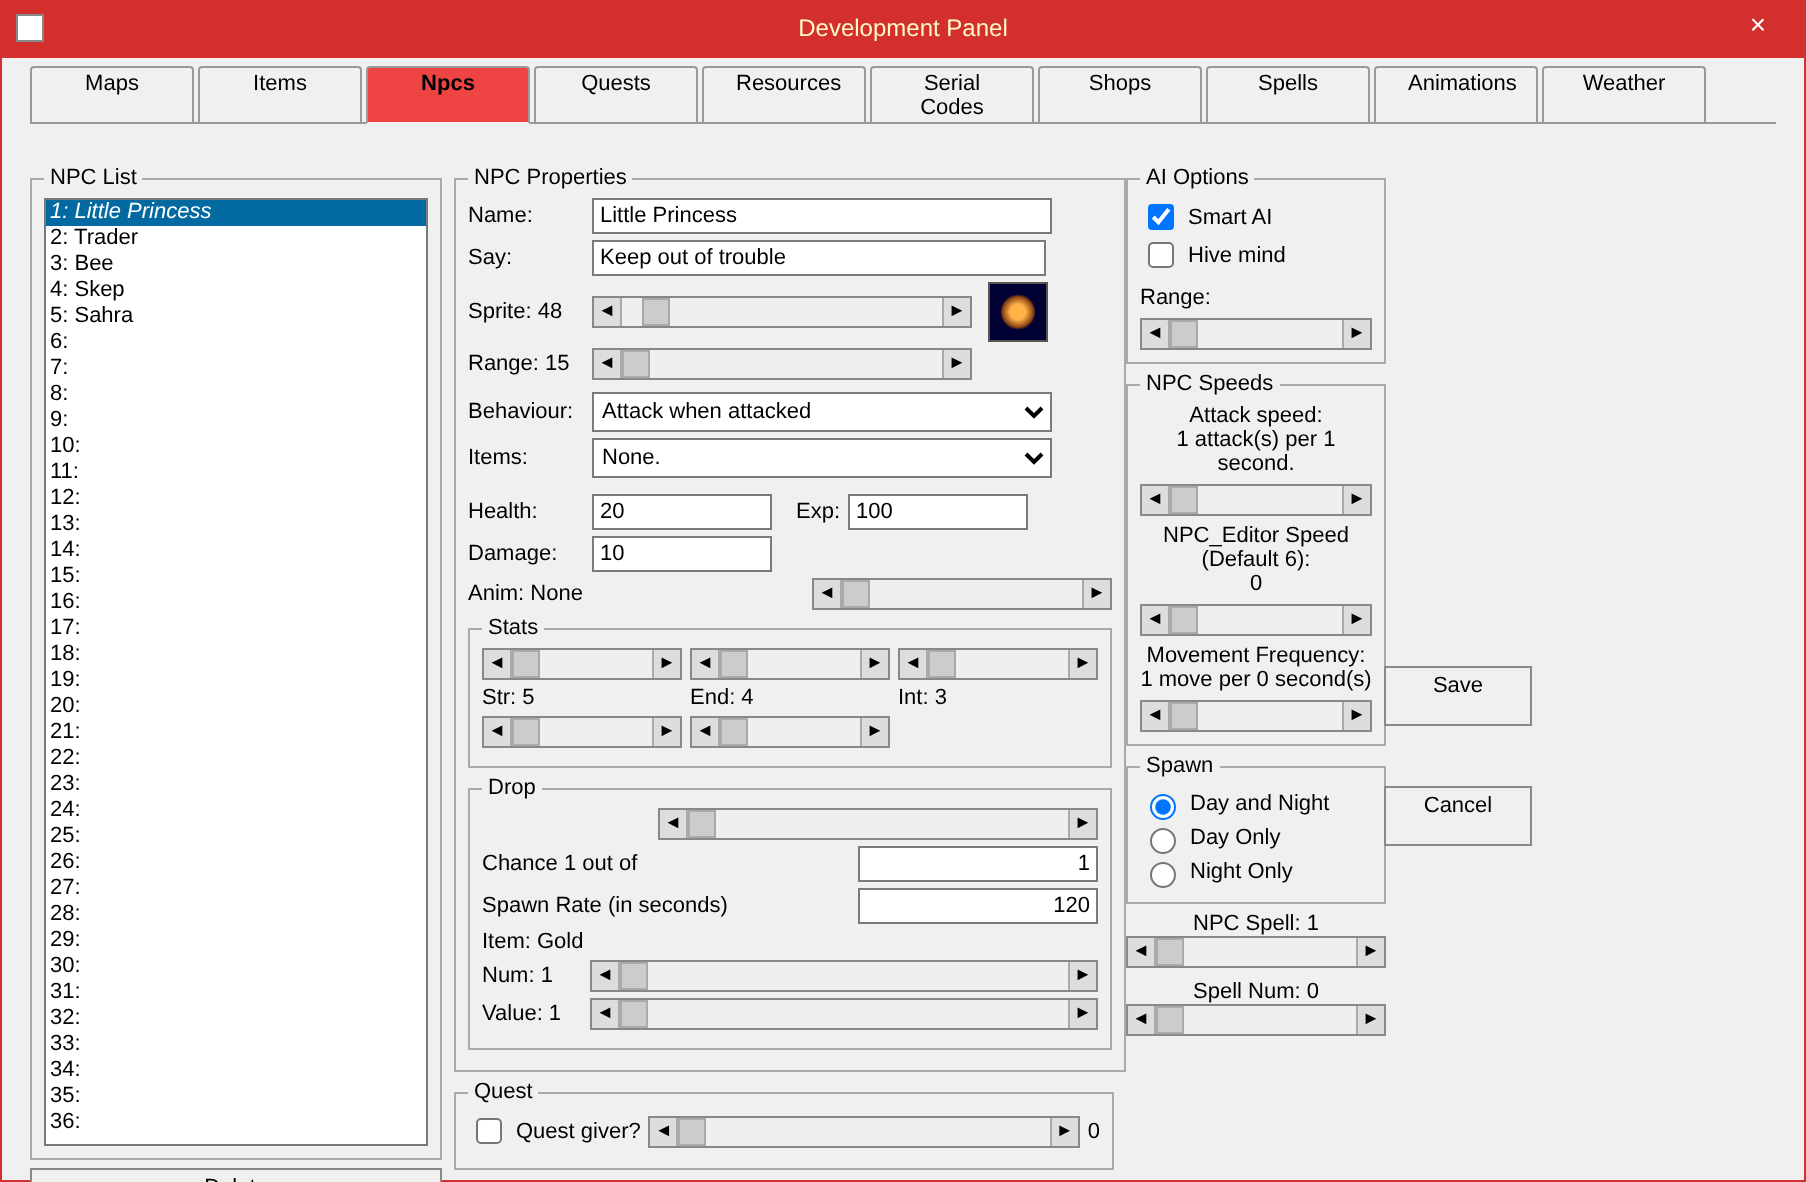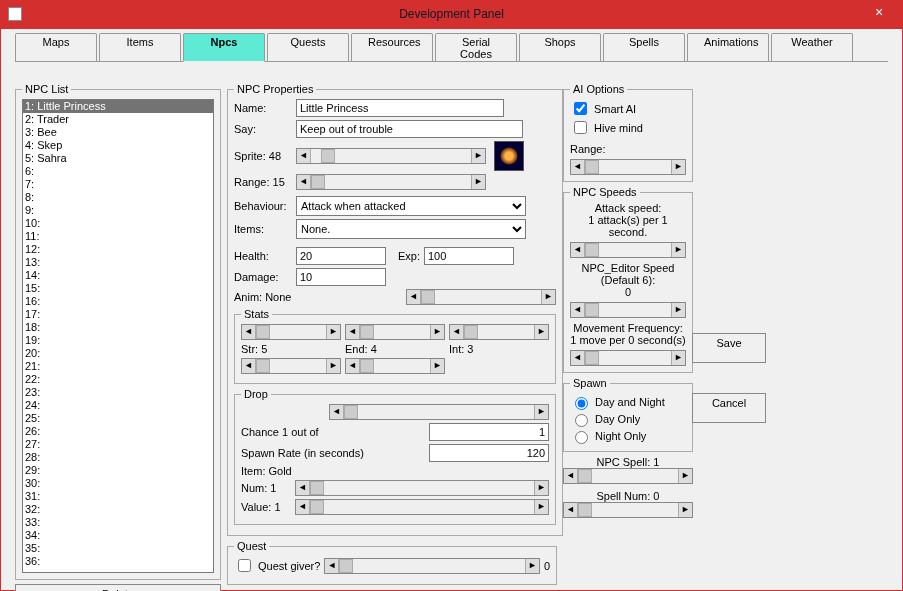--- a/index.html
+++ b/index.html
@@ -1,35 +1,35 @@
 <!DOCTYPE html>
 <html><head>
 <meta charset="utf-8">
 <style>
   * { box-sizing: border-box; font-family: "Segoe UI", Tahoma, sans-serif; font-size: 11px; }
   body { margin: 0; background: #f0f0f0; width: 903px; height: 591px; overflow: hidden; }
   .titlebar { height: 28px; background: #d32f2f; display: flex; align-items: center; justify-content: center; color: #000; position: relative; }
-  .titlebar .title { font-size: 12px; color: #0f172a; text-align: center; }
+  .titlebar .title { font-size: 12px; color: #fef9c3; text-align: center; }
   .titlebar .icon { position: absolute; left: 8px; width: 14px; height: 14px; background: #fff; border: 1px solid #888; }
   .titlebar .close { position: absolute; right: 12px; top: 4px; width: 24px; text-align: center; color: #fff; font-size: 14px; cursor: pointer; }
   .win { position: absolute; top: 28px; left: 0; right: 0; bottom: 0; background: #f0f0f0; border: 1px solid #d32f2f; }
   .tabs { display: flex; gap: 2px; padding: 4px 14px 0 14px; }
   .tab { border: 1px solid #999; border-bottom: none; background: #f0f0f0; padding: 2px 16px; width: 82px; text-align: center; border-radius: 2px 2px 0 0; cursor: pointer; position: relative; }
-  .tab.active { background: #5eead4; font-weight: bold; border-bottom: 1px solid #f0f0f0; z-index: 2; }
+  .tab.active { background: #ef4444; font-weight: bold; border-bottom: 1px solid #f0f0f0; z-index: 2; }
   .tabline { border-top: 1px solid #999; margin: 0 14px; position: relative; top: -1px; }
   .body { display: flex; padding: 20px 14px 8px 14px; gap: 6px; }
   .col1 { width: 206px; }
   .col2 { width: 330px; }
   .col3 { width: 130px; }
   .col4 { width: 60px; padding-top: 250px; display:flex; flex-direction:column; gap:30px; align-items:center;}
   fieldset { border: 1px solid #aaa; padding: 4px 6px 6px 6px; margin: 0 0 4px 0; }
   legend { padding: 0 3px; }
   .listbox { border: 1px solid #7a7a7a; background: #fff; height: 474px; overflow-y: auto; }
   .listbox div { padding: 0 2px; line-height: 13px; white-space: nowrap; }
-  .listbox div.sel { background: #737373; color: #fff; }
+  .listbox div.sel { background: #0369a1; color: #fff; font-style: italic; }
   .btn { border: 1px solid #888; background: #f0f0f0; padding: 3px 8px; cursor: pointer; text-align: center; }
   .wide { width: 100%; margin-top: 4px; }
   input.txt { border: 1px solid #7a7a7a; background: #fff; padding: 1px 3px; height: 18px; }
   select.cb { border: 1px solid #7a7a7a; background: #fff; height: 20px; width: 230px; }
   .row { display: flex; align-items: center; margin-bottom: 3px; gap: 4px; }
   .lbl { width: 58px; }
   .scroll { display: inline-flex; border: 1px solid #888; height: 16px; background: #e8e8e8; vertical-align: middle; }
   .scroll .ar { width: 14px; background: #ddd; text-align: center; line-height: 12px; font-size: 9px; cursor: pointer; border-right:1px solid #aaa;}
   .scroll .ar:last-child{border-right:none;border-left:1px solid #aaa;}
   .scroll .track { flex: 1; position: relative; background: #efefef; }
@@ -110,21 +110,21 @@
           </div>
       </fieldset>
       <div class="btn wide">Delete</div>
     </div>
 
     <div class="col2">
       <fieldset>
         <legend>NPC Properties</legend>
         <div class="row">
           <span class="lbl">Name:</span>
-          <input class="txt" style="width: 208px;" value="Little Princess">
+          <input class="txt" style="width: 230px;" value="Little Princess">
         </div>
         <div class="row">
           <span class="lbl">Say:</span>
           <input class="txt" style="width: 227px;" value="Keep out of trouble">
         </div>
         <div class="row">
           <span class="lbl">Sprite: 48</span>
           <span class="scroll" style="width:190px">
               <span class="ar">◄</span>
               <span class="track">

